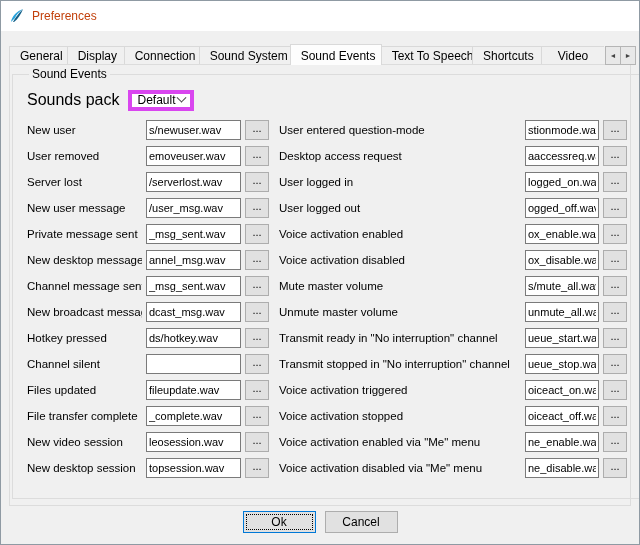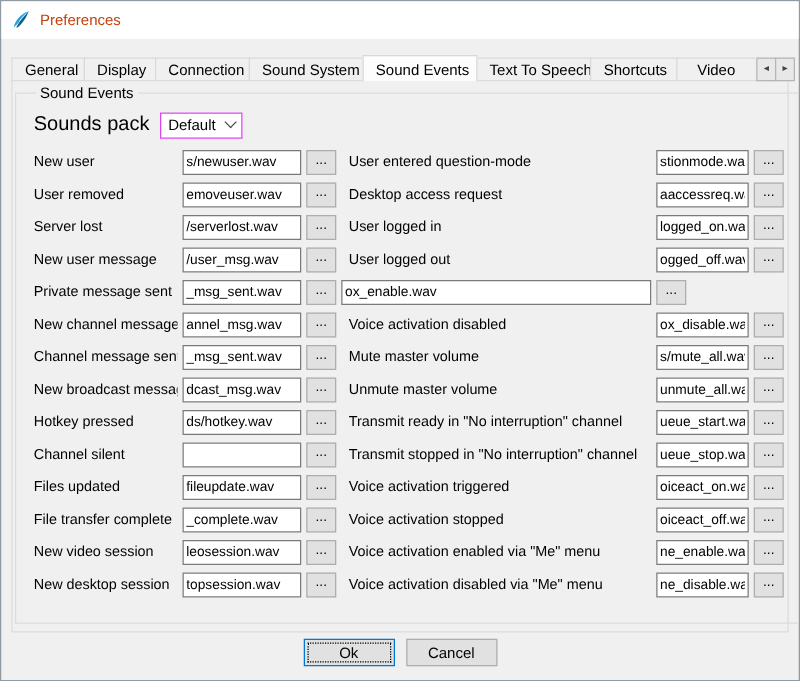--- a/index.html
+++ b/index.html
@@ -110,21 +110,21 @@
   .sounds-pack-row {
     display: flex;
     align-items: center;
     gap: 8px;
     margin: 6px 0 6px 0;
     height: 22px;
   }
   .combo {
     width: 66px; height: 21px;
     background: #fff;
-    border: 1px solid #d946ef;
+    border: 4px solid #d946ef;
     display: flex;
     align-items: center;
     justify-content: space-between;
     padding: 0 5px 0 6px;
     font-size: 12px;
     cursor: default;
   }
   .combo-arrow {
     width: 7px; height: 7px;
     border-right: 1.4px solid #444;
@@ -261,25 +261,26 @@
             <input class="wav" value="/user_msg.wav" style="">
             <button class="browse">...</button>
             <span class="lbl rlbl">User logged out</span>
             <input class="wav" value="ogged_off.wav" style="">
             <button class="browse">...</button>
           </div>
           <div class="row">
             <span class="lbl">Private message sent</span>
             <input class="wav" value="_msg_sent.wav" style="">
             <button class="browse">...</button>
+            <span class="lbl rlbl">Voice activation enabled</span>
             <input class="wav" value="ox_enable.wav" style="">
             <button class="browse">...</button>
           </div>
           <div class="row">
-            <span class="lbl">New channel message</span>
+            <span class="lbl">New desktop message</span>
             <input class="wav" value="annel_msg.wav" style="">
             <button class="browse">...</button>
             <span class="lbl rlbl">Voice activation disabled</span>
             <input class="wav" value="ox_disable.wav" style="">
             <button class="browse">...</button>
           </div>
           <div class="row">
             <span class="lbl">Channel message sent</span>
             <input class="wav" value="_msg_sent.wav" style="">
             <button class="browse">...</button>

